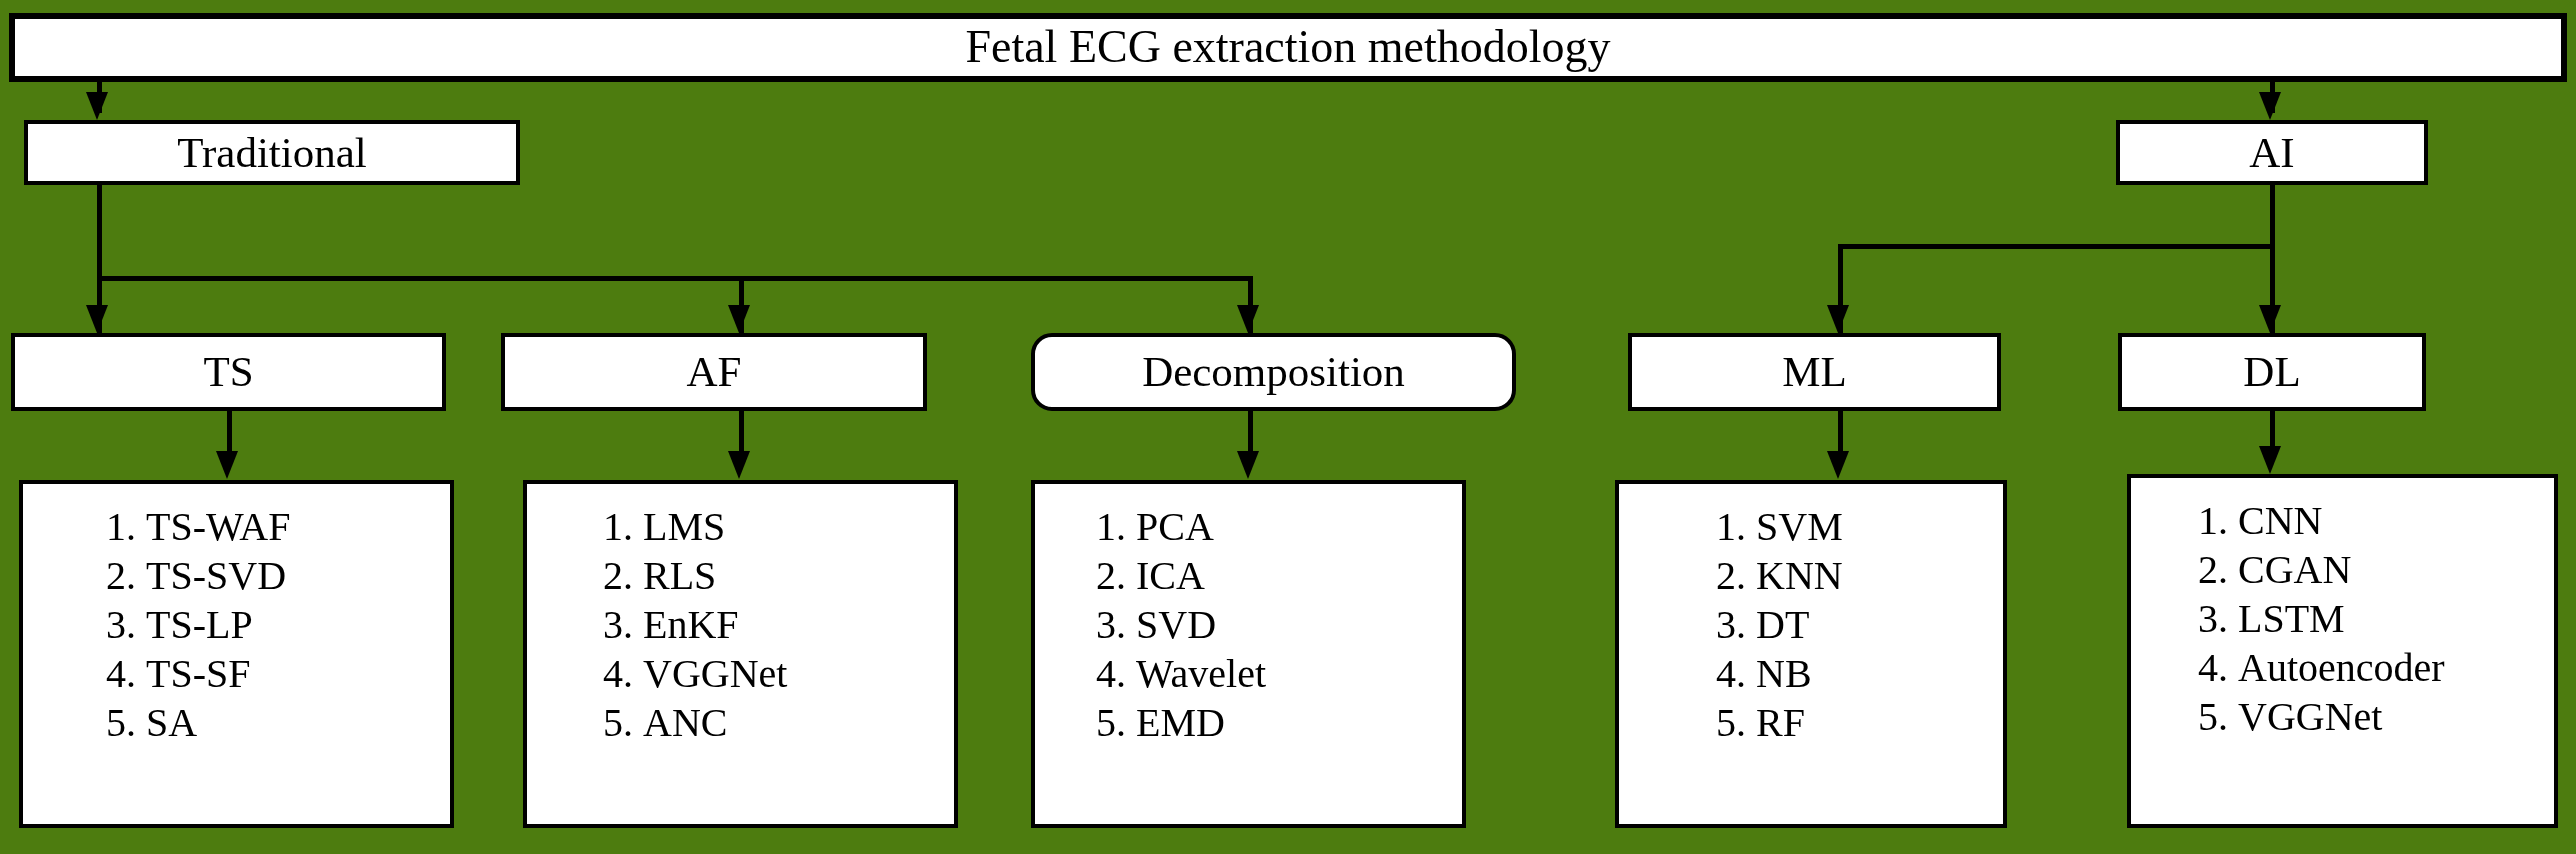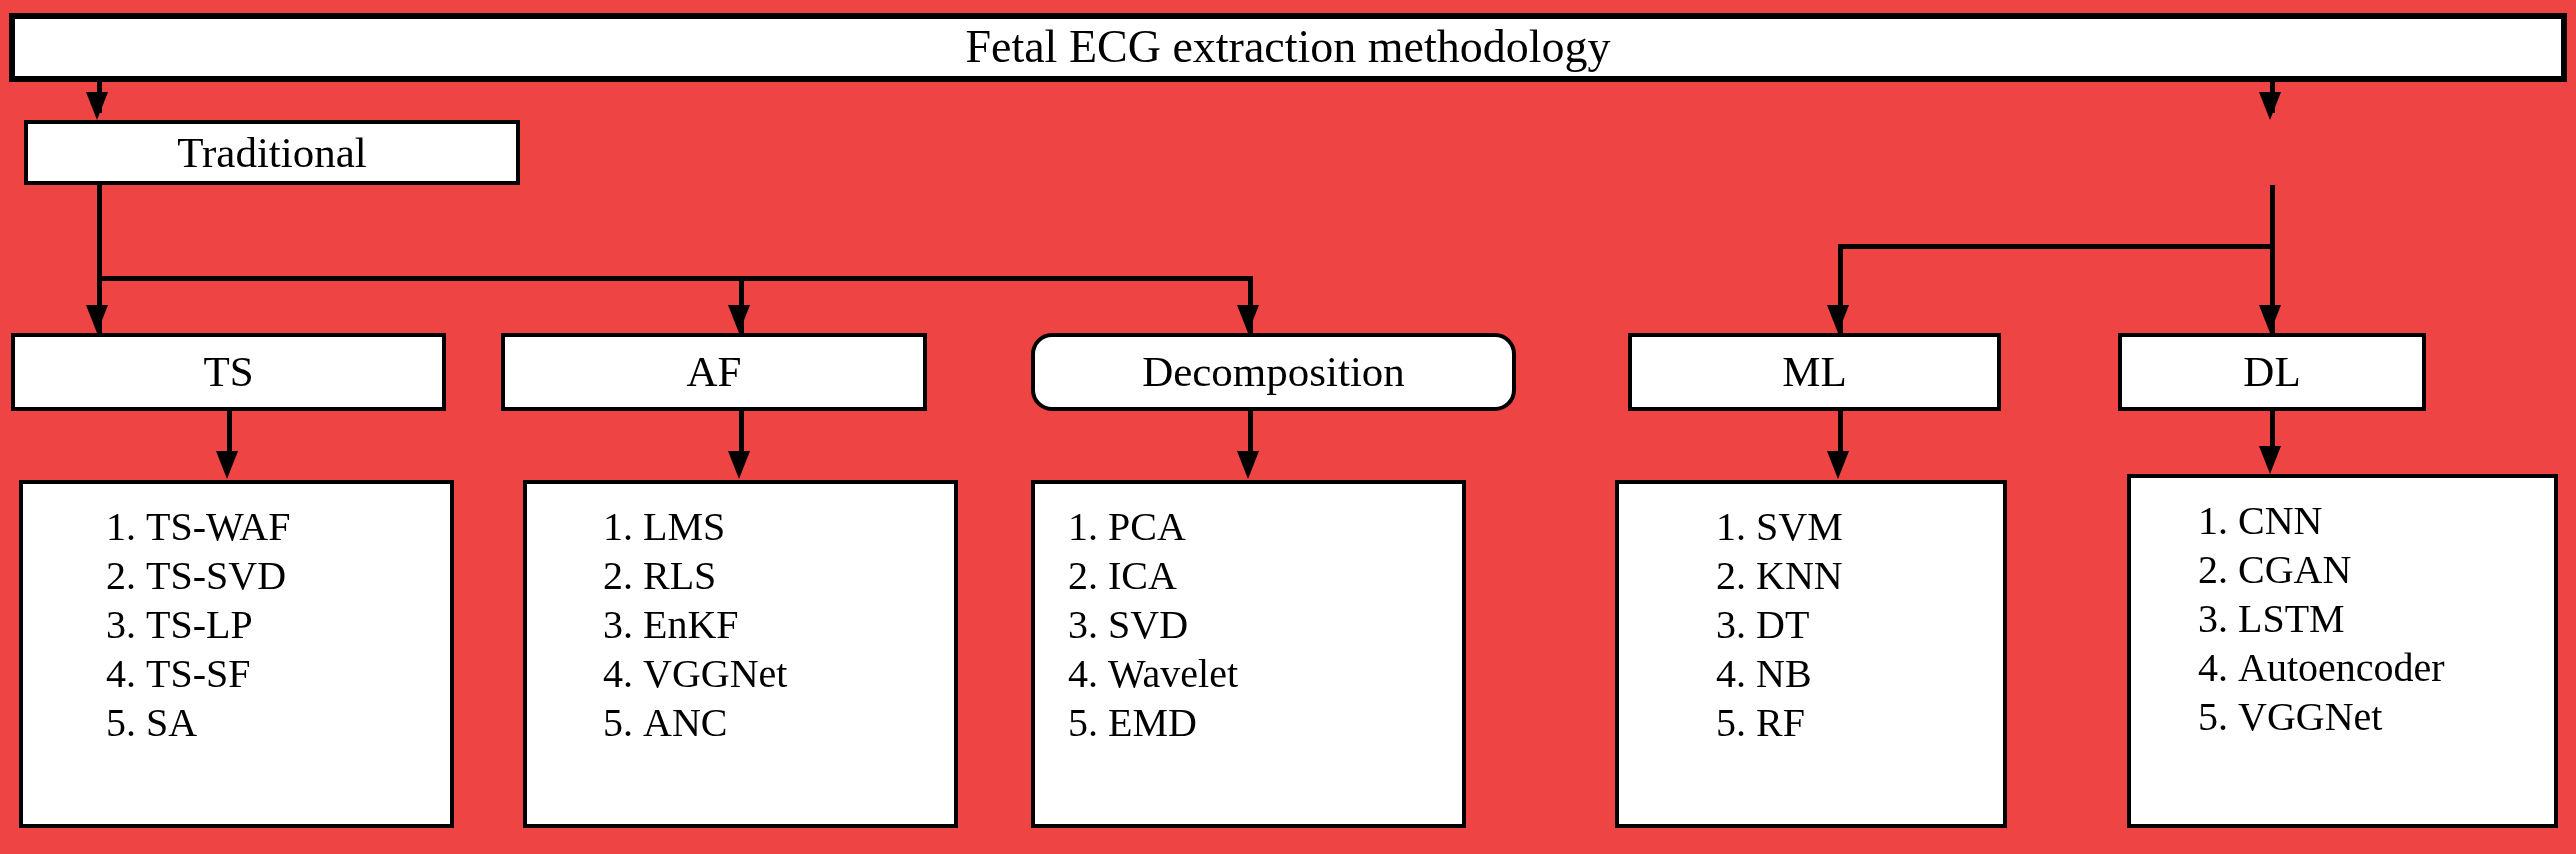--- a/index.html
+++ b/index.html
@@ -1,17 +1,17 @@
 <!DOCTYPE html>
 <html style="font-size:11px"><head>
 <meta charset="utf-8">
 <style>
   html,body{margin:0;padding:0;background:#ffffff;}
   body{font-family:"Liberation Serif", "DejaVu Serif", serif;color:#000;}
-  #canvas{position:relative;width:2576px;height:854px;background:#ef4444;overflow:hidden;}
+  #canvas{position:relative;width:2576px;height:854px;background:#4d7c0f;overflow:hidden;}
 
   .box{position:absolute;box-sizing:border-box;border:4.2px solid #000;background:#fff;
        display:flex;align-items:center;justify-content:center;}
   .box .label{font-size:43px;line-height:1.05;color:#000;white-space:nowrap;}
 
   
   #title-box{left:9px;top:13px;width:2558px;height:69px;border-width:6.2px;}
   #title-box .label{font-size:46px;}
 
   
@@ -30,21 +30,21 @@
            padding:19.4px 0 15.3px 0;}
   .listbox ol{list-style:none;margin:0;padding:0;}
   .listbox li{font-size:40px;line-height:1.22;white-space:nowrap;color:#000;}
   .listbox .num{display:inline-block;width:40px;}
 
   #list-ts{left:11px;top:480px;width:435px;height:348px;margin-left:8px;}
   #list-ts .inner{padding-left:83px;}
   #list-af{left:523px;top:480px;width:435px;height:348px;}
   #list-af .inner{padding-left:76px;}
   #list-decomposition{left:1031px;top:480px;width:435px;height:348px;}
-  #list-decomposition .inner{padding-left:33px;}
+  #list-decomposition .inner{padding-left:33px;margin-left:28px;}
   #list-ml{left:1615px;top:480px;width:392px;height:348px;}
   #list-ml .inner{padding-left:97px;}
   #list-dl{left:2127px;top:474px;width:431px;height:354px;}
   #list-dl .inner{padding-left:67px;}
 
   
   .vline{position:absolute;width:4.9px;background:#000;}
   .hline{position:absolute;height:4.9px;background:#000;}
   .arrow{position:absolute;width:0;height:0;
          border-left:11.8px solid transparent;border-right:11.8px solid transparent;
@@ -60,20 +60,23 @@
   </div>
 
   <div class="vline" style="left:97px;top:82px;height:30.5px;"></div>
   <div class="arrow" style="left:86px;top:92px;"></div>
 
   <div class="vline" style="left:2270px;top:82px;height:30.5px;"></div>
   <div class="arrow" style="left:2259px;top:92px;"></div>
 
   <div class="box" id="box-traditional">
     <span class="label">Traditional</span>
+  </div>
+  <div class="box" id="box-ai">
+    <span class="label">AI</span>
   </div>
 
   <div class="vline" style="left:97px;top:185px;height:96px;"></div>
 
   <div class="hline" style="left:97px;top:276px;width:1156px;"></div>
 
   <div class="vline" style="left:97px;top:276px;height:57px;"></div>
   <div class="arrow" style="left:86px;top:305px;"></div>
   <div class="vline" style="left:739px;top:276px;height:57px;"></div>
   <div class="arrow" style="left:728px;top:305px;"></div>

